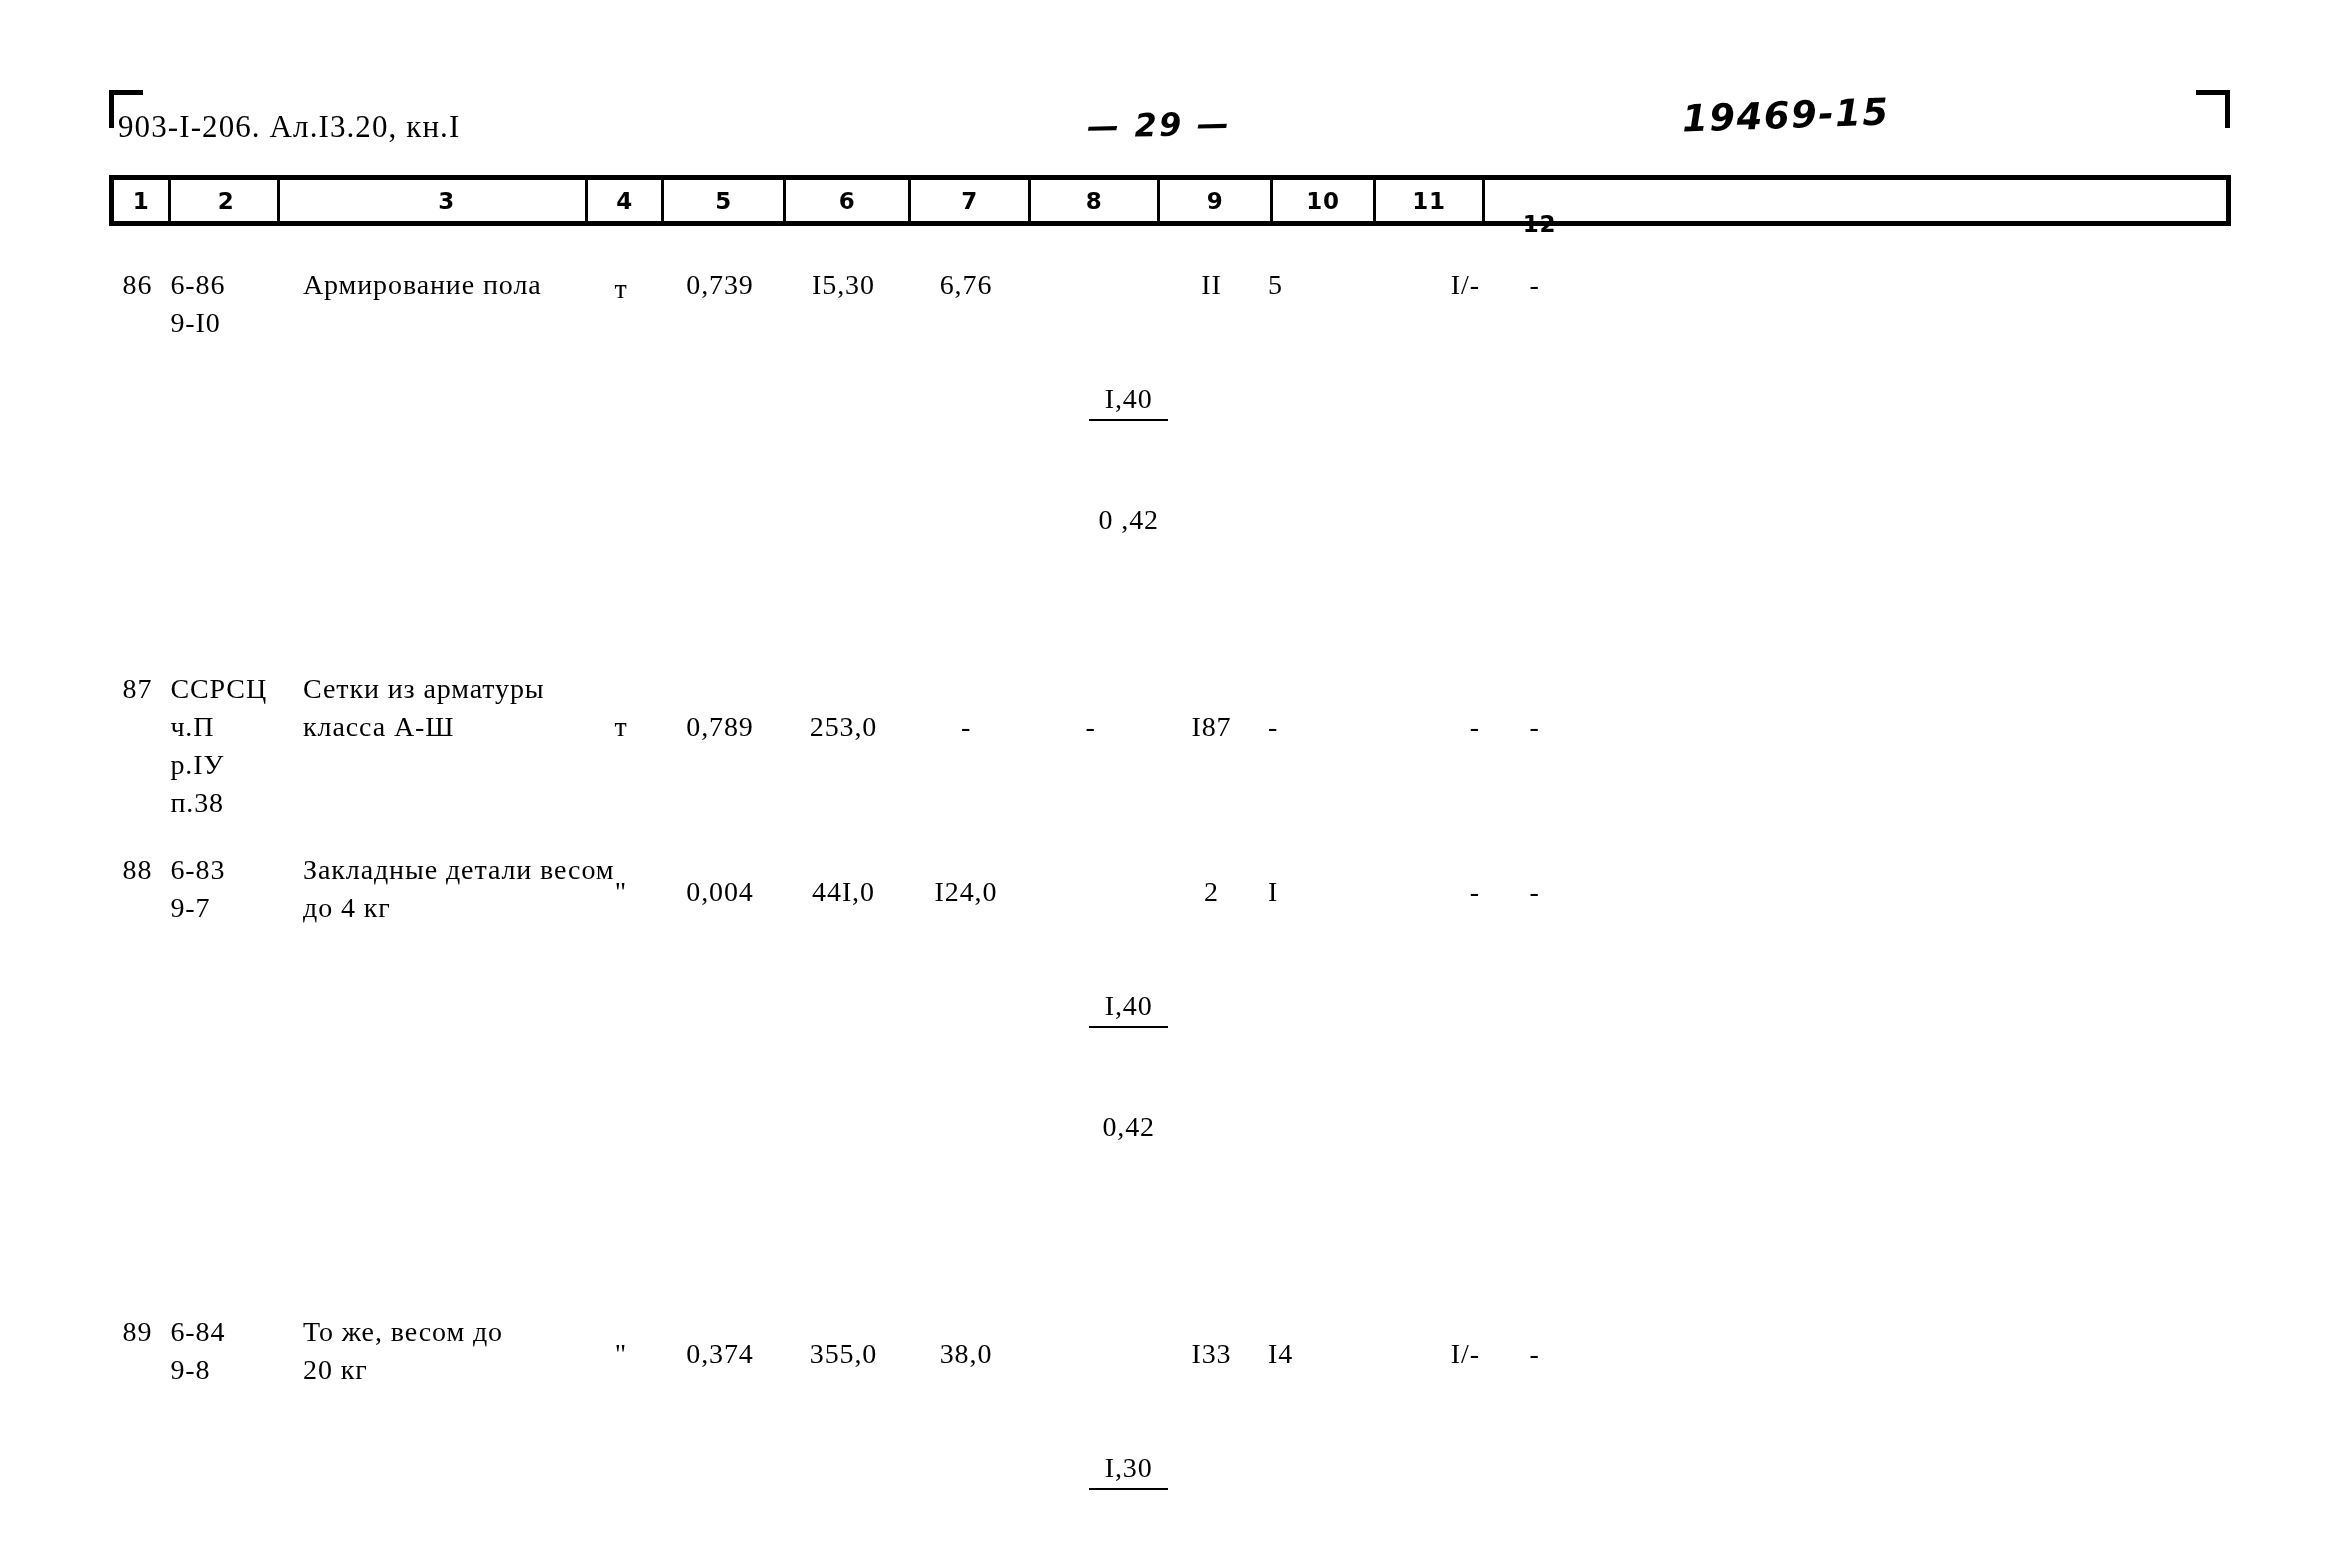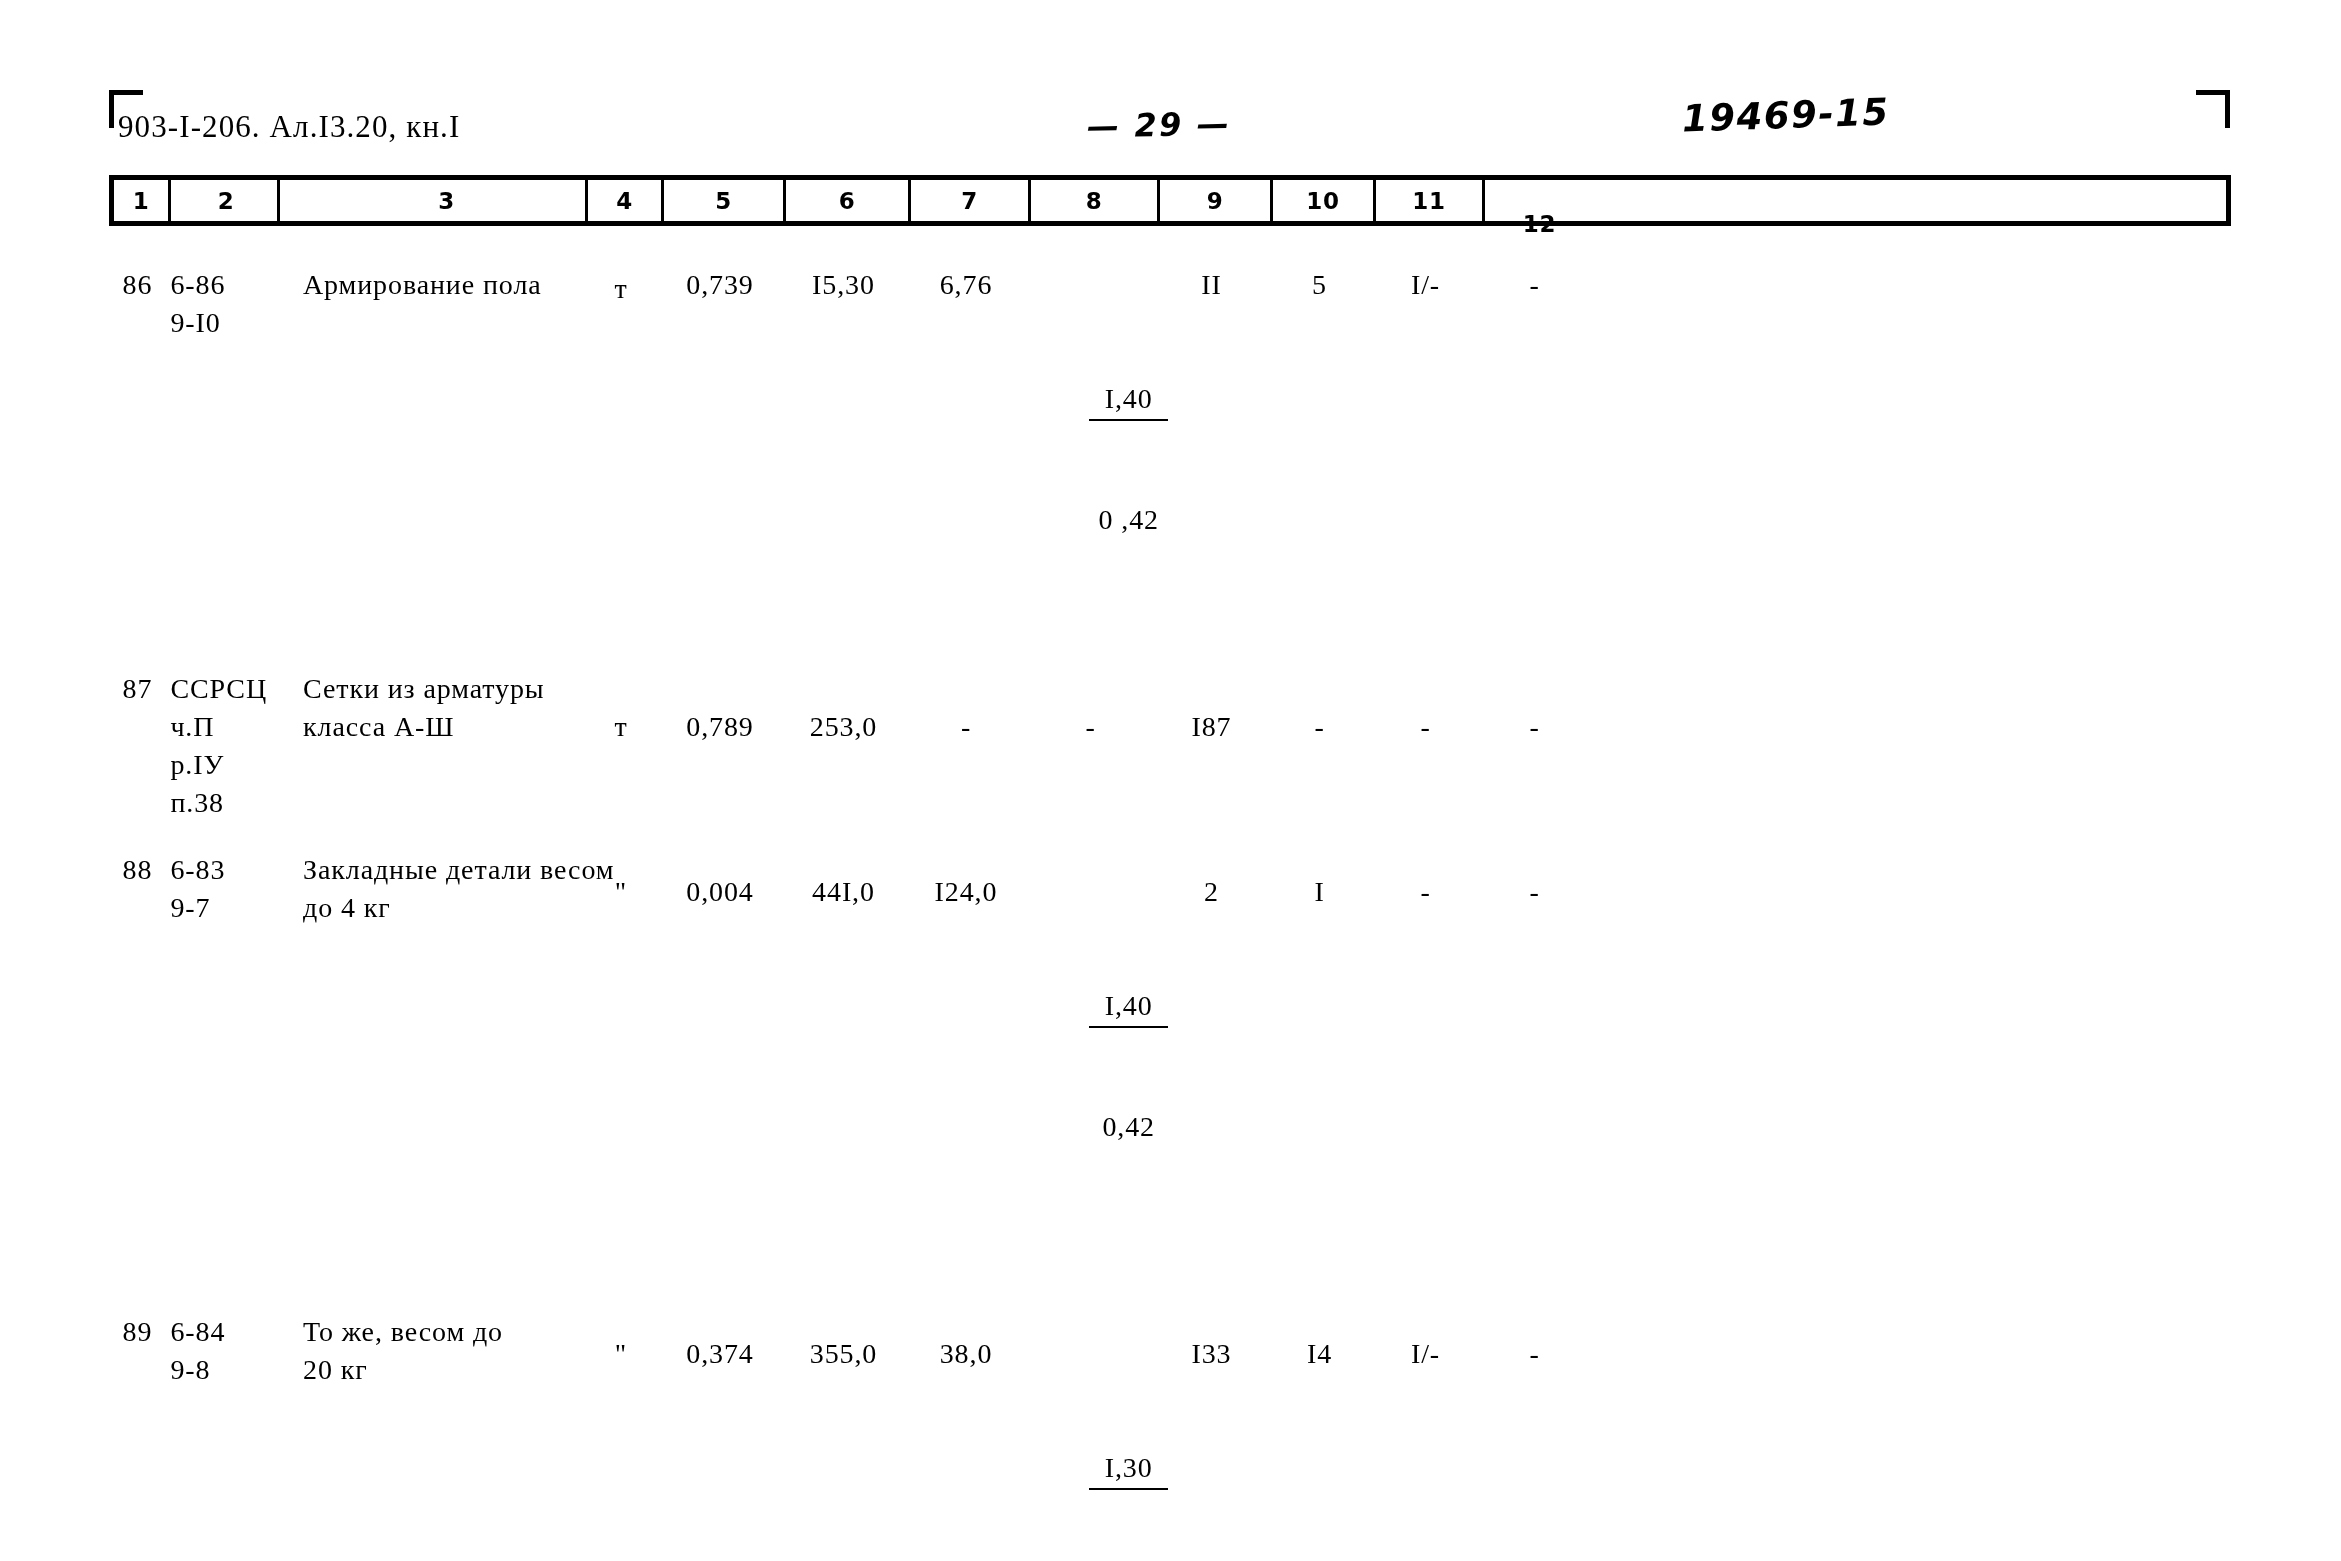--- a/index.html
+++ b/index.html
@@ -120,22 +120,22 @@
 
   .c1 { width: 57px;  text-align: center; }
   .c2 { width: 109px; text-align: left;  padding-left: 4.4px; }
   .c3 { width: 308px; text-align: left;  padding-left: 28px; }
   .c4 { width: 76px; text-align: center; }
   .c5 { width: 122px; text-align: center; }
   .c6 { width: 125px; text-align: center; }
   .c7 { width: 120px; text-align: center; }
   .c8 { width: 129px; text-align: center; }
   .c9 { width: 113px; text-align: center; }
-  .c10{ width: 103px; text-align: center; }
-  .c11{ width: 109px; text-align: center; }
+  .c10{ width: 103px; }
+  .c11{ width: 109px; text-align: right; }
   .c12{ width: 109px; text-align: center; }
 
   .txt {
     font-size: 28px;
     line-height: 38px;
     letter-spacing: 0.9px;
     font-family: "Liberation Serif", serif;
     white-space: pre;
   }
 

